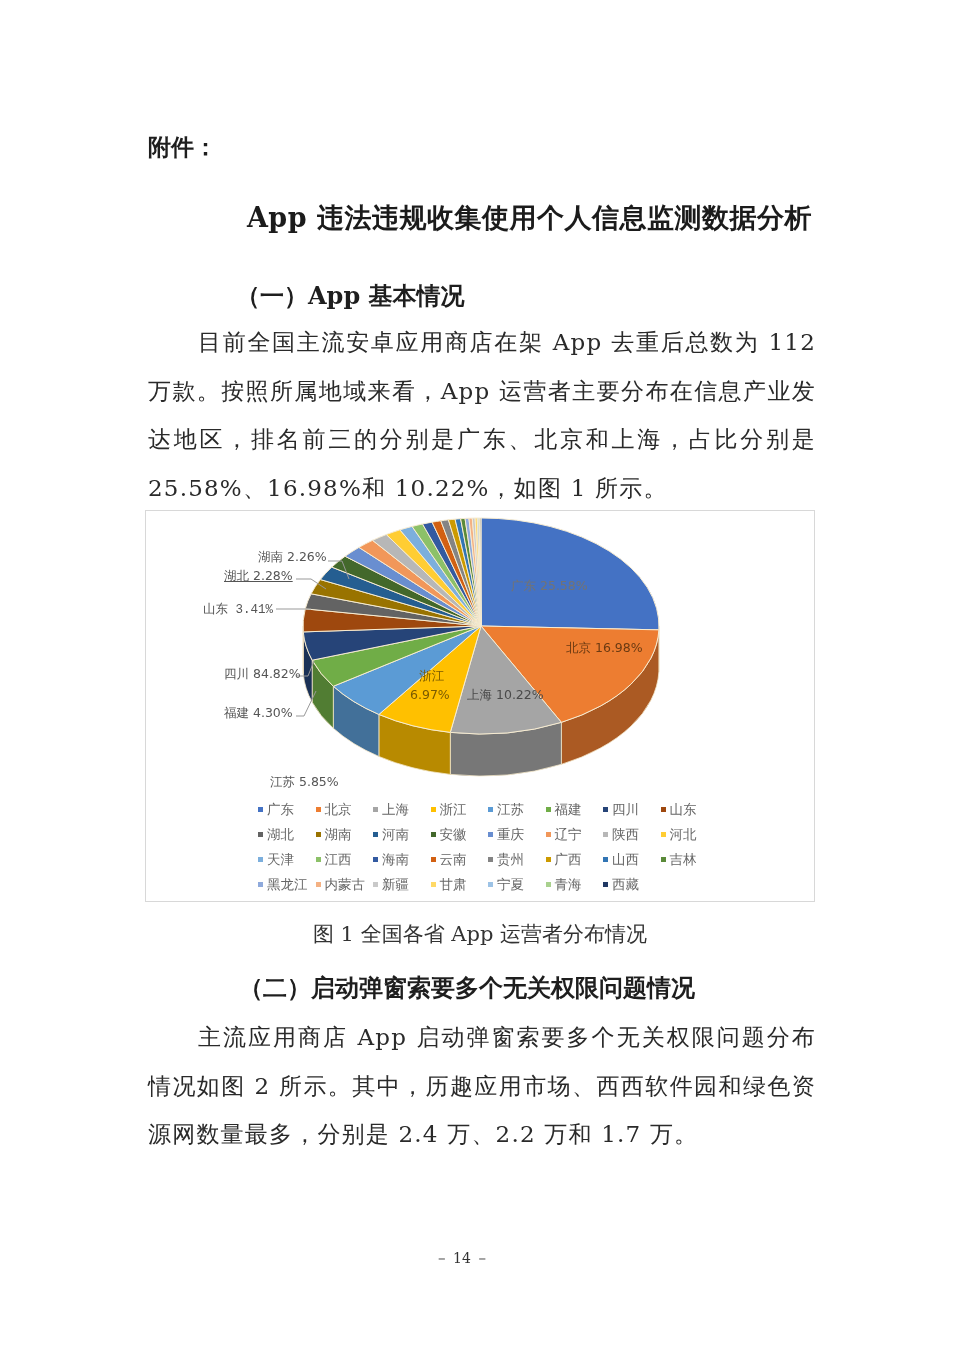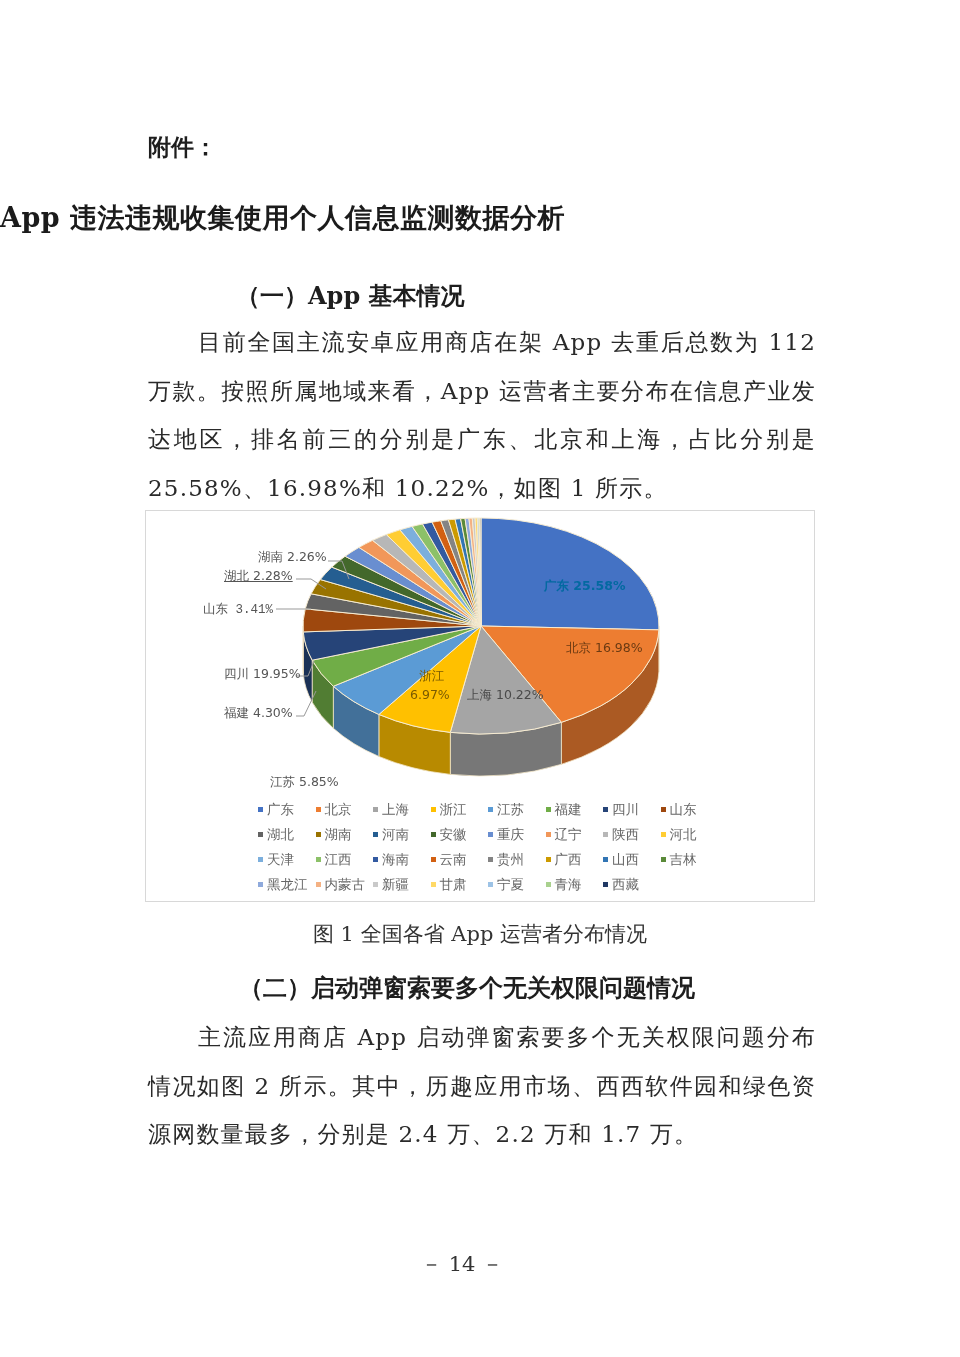--- a/index.html
+++ b/index.html
@@ -2,27 +2,27 @@
 <html><head>
 <meta charset="utf-8">
 <style>
   html, body { margin: 0; padding: 0; }
   body {
     width: 960px; height: 1357px; background: #ffffff; position: relative; overflow: hidden;
     font-family: "DejaVu Serif", "Liberation Serif", serif; color: #222;
   }
   .abs { position: absolute; }
   .attach { left: 148px; top: 132px; font-size: 23px; font-family: "DejaVu Sans", "Liberation Sans", sans-serif; font-weight: bold; color: #1e1e1e; }
-  .title { left: 0; width: 812px; top: 200px; text-align: left; font-size: 27px; font-weight: bold; color: #1b1b1b; letter-spacing: 0.5px; }
+  .title { left: 0; width: 812px; top: 200px; text-align: right; font-size: 27px; font-weight: bold; color: #1b1b1b; letter-spacing: 0.5px; }
   .h2 { font-size: 24px; font-weight: bold; color: #1e1e1e; margin-left: 36px; }
   .para { left: 148px; width: 668px; font-size: 23px; line-height: 48.5px; color: #2a2a2a; letter-spacing: 1.2px; }
   .para p { margin: 0; text-indent: 50px; text-align: justify; }
   .chart-frame { left: 145px; top: 510px; width: 670px; height: 392px; border: 1.5px solid #d8d8d8; background: #fff; box-sizing: border-box; }
   .caption { left: 0; width: 960px; top: 920px; text-align: center; font-size: 21px; color: #333; }
-  .pagenum { left: 0; width: 924px; top: 1250px; text-align: center; font-size: 21px; color: #333; }
+  .pagenum { left: 0; width: 924px; top: 1250px; text-align: center; font-size: 14px; color: #333; }
   .legend { left: 258px; top: 797px; width: 470px; }
   .legend-row { display: flex; height: 25px; align-items: center; }
   .legend-item { width: 57.5px; display: flex; align-items: center; font-size: 13.5px; color: #666; font-family: "DejaVu Sans", "Liberation Sans", sans-serif; white-space: nowrap; }
   .legend-swatch { width: 5px; height: 5px; margin-right: 4px; flex: 0 0 auto; }
   .pie-label { font-size: 12.5px; color: #555; font-family: "DejaVu Sans", "Liberation Sans", sans-serif; white-space: nowrap; }
 </style>
 </head>
 <body>
 
 <div class="abs attach">附件：</div>
@@ -74,32 +74,32 @@
       <path d="M335,115 L332.9877152235591,7.006901548036126 A178,108 0 0 1 334.10563592258876,7.001363280399545 Z" fill="#a9d18e" stroke="#f7ecd2" stroke-width="1"></path>
       <path d="M335,115 L334.10563592258876,7.001363280399545 A178,108 0 0 1 334.99999999999983,7 Z" fill="#203864" stroke="#f7ecd2" stroke-width="1"></path>
       <polyline points="182,50 196,50 203,68" fill="none" stroke="#999" stroke-width="1"></polyline>
       <polyline points="150,68 165,68 180,78" fill="none" stroke="#999" stroke-width="1"></polyline>
       <polyline points="130,98 165,98" fill="none" stroke="#999" stroke-width="1"></polyline>
       <polyline points="150,165 162,165 168,150" fill="none" stroke="#999" stroke-width="1"></polyline>
       <polyline points="150,205 158,205 170,180" fill="none" stroke="#999" stroke-width="1"></polyline>
     </svg>
 </div>
 
-<div class="abs pie-label" style="left:544px; top:578px; color:#0369a1;font-weight:bold;"><span>广东</span> <span>25.58%</span></div>
+<div class="abs pie-label" style="left:511px; top:578px; color:#737373;"><span>广东</span> <span>25.58%</span></div>
 <div class="abs pie-label" style="left:566px; top:640px; color:#6b3a12;"><span>北京</span> <span>16.98%</span></div>
 <div class="abs pie-label" style="left:467px; top:687px; color:#4a4a4a;"><span>上海</span> <span>10.22%</span></div>
 <div class="abs pie-label" style="left:414px; top:666px; color:#7a5a00; text-align:center; line-height:19px;">
     <div>浙江</div>
     <div style="margin-left:-4px;">6.97%</div>
   </div>
 
 <div class="abs pie-label" style="left:258px; top:549px;">湖南 2.26%</div>
 <div class="abs pie-label" style="left:224px; top:568px;text-decoration:underline;">湖北 2.28%</div>
 <div class="abs pie-label" style="left:203px; top:601px;font-family:Liberation Mono, monospace;">山东 3.41%</div>
-<div class="abs pie-label" style="left:224px; top:666px;">四川 19.95%</div>
+<div class="abs pie-label" style="left:224px; top:666px;">四川 84.82%</div>
 <div class="abs pie-label" style="left:224px; top:705px;text-align:right;">福建 4.30%</div>
 <div class="abs pie-label" style="left:270px; top:774px;">江苏 5.85%</div>
 
 <div class="abs legend" id="legend">
     <div class="legend-row">
       <div class="legend-item">
         <span class="legend-swatch" style="background: rgb(68, 114, 196);"></span>
         <span>广东</span>
       </div>
       <div class="legend-item">

